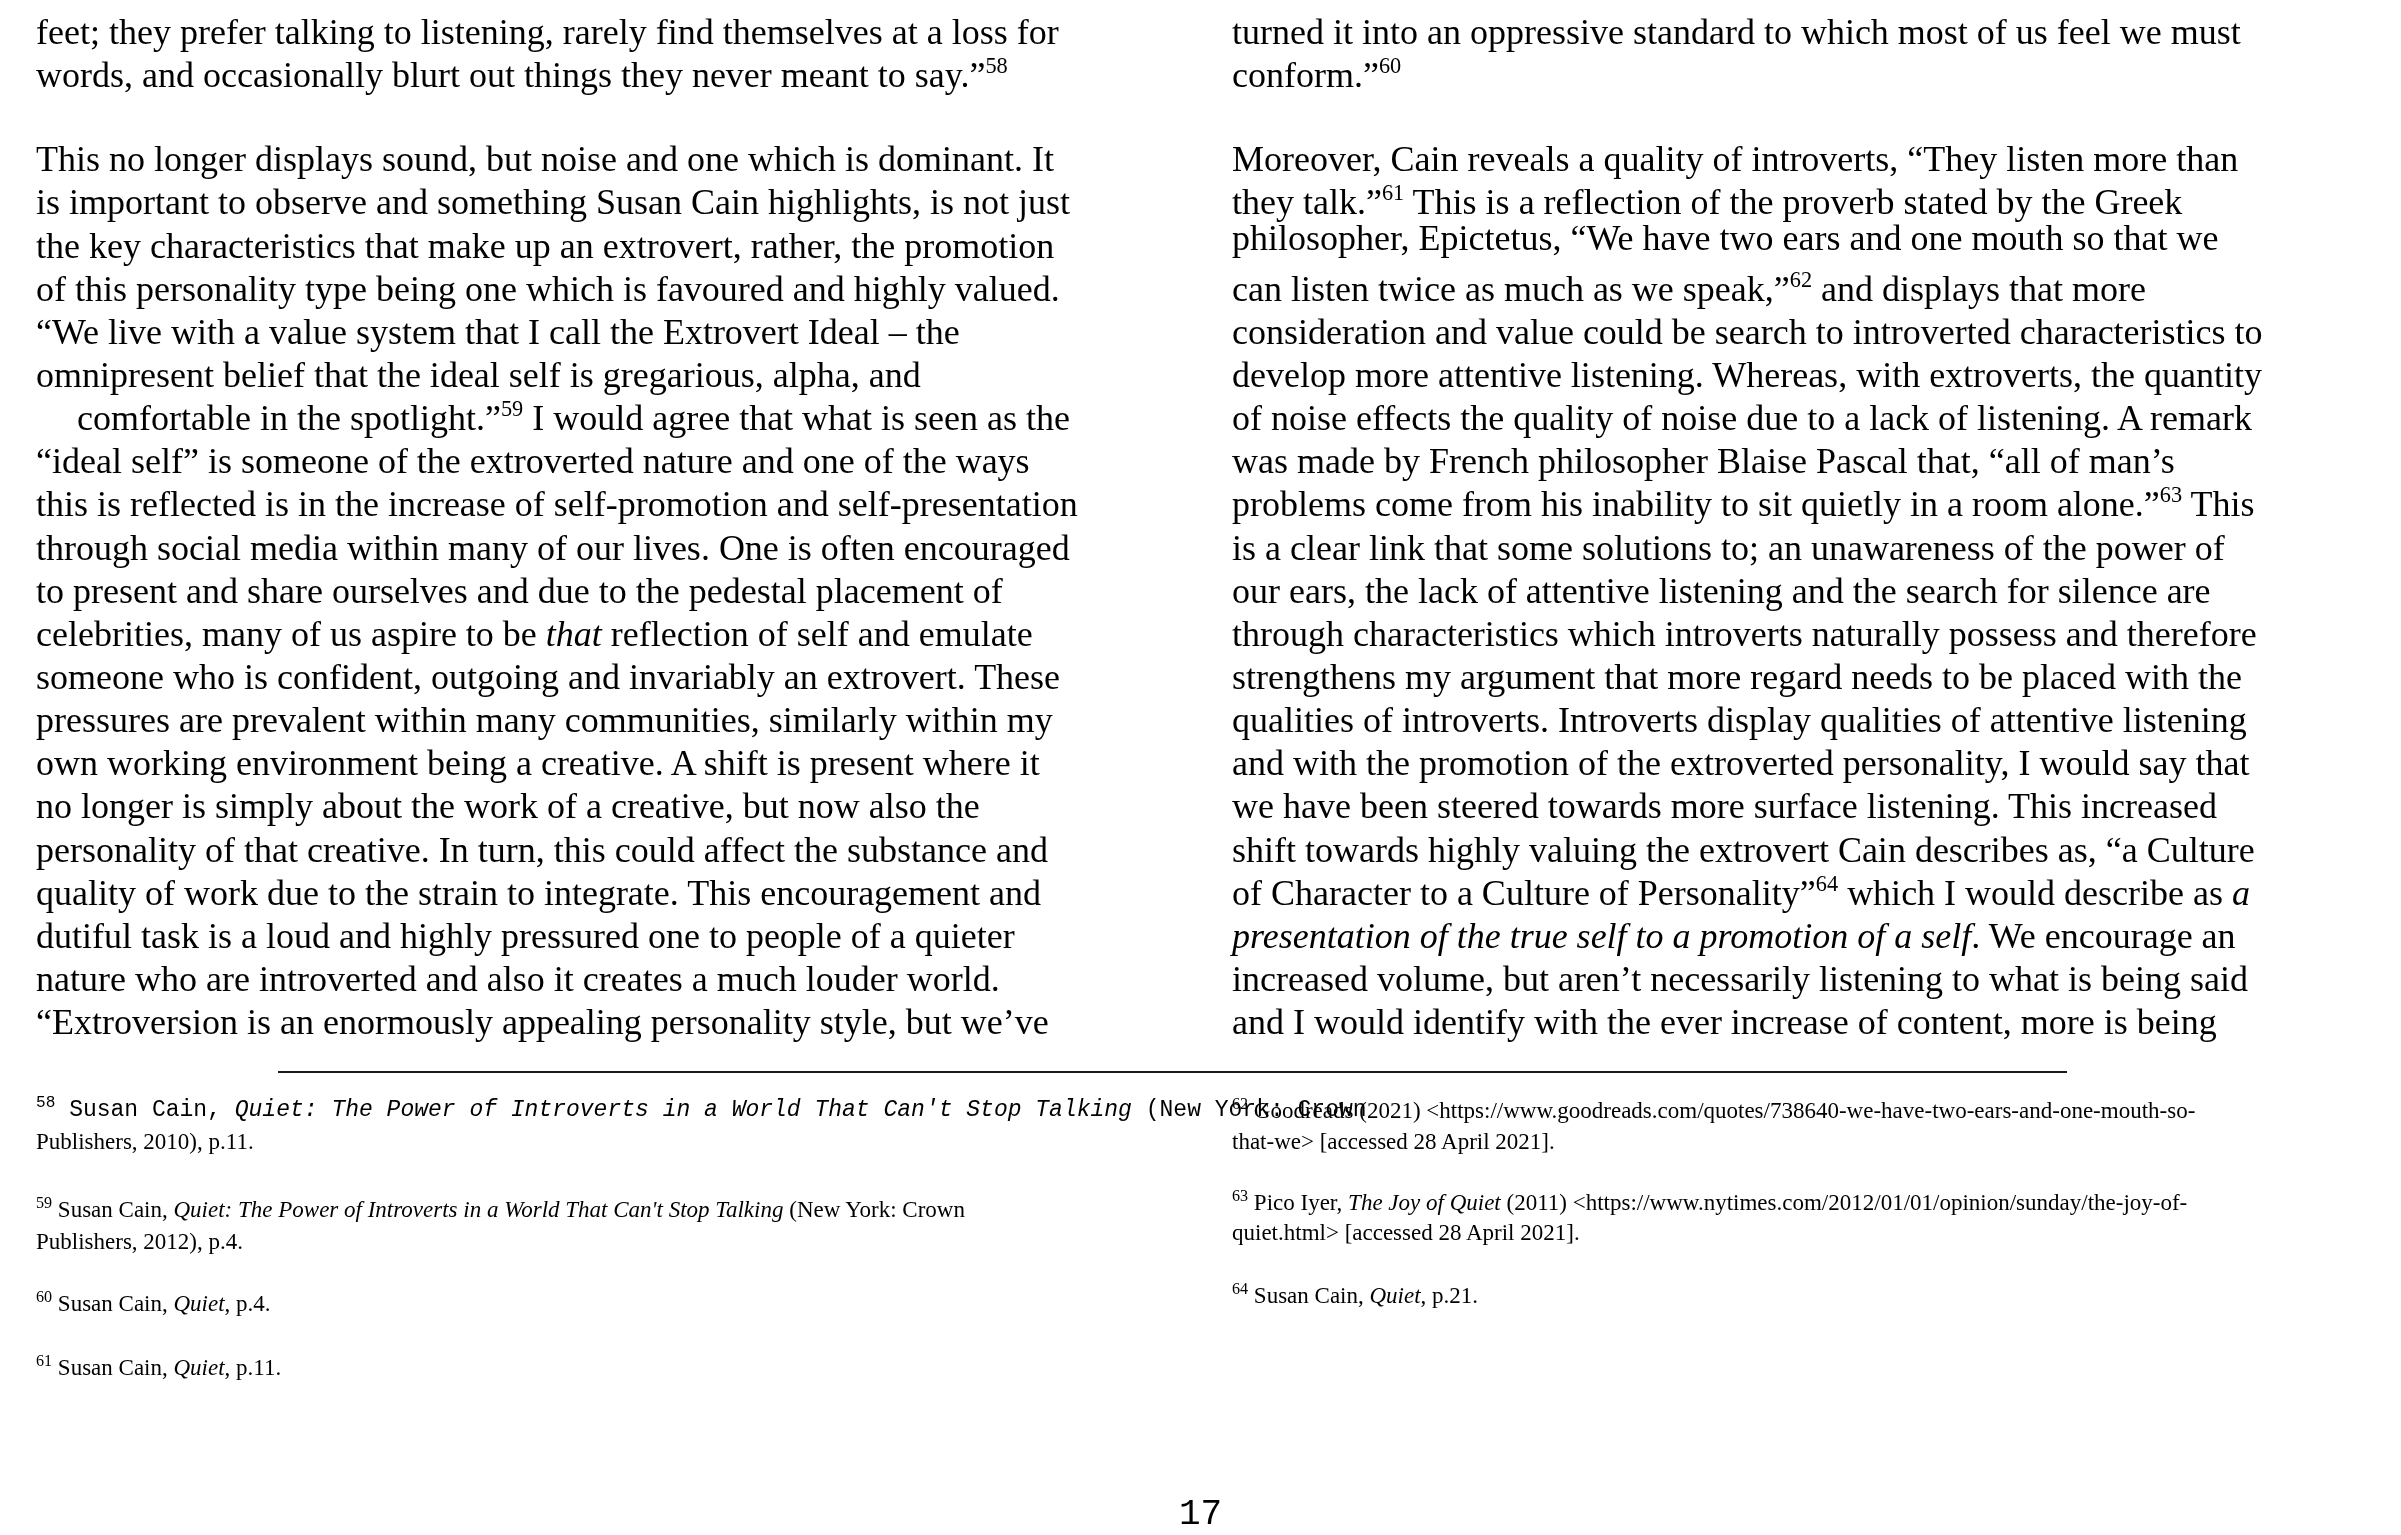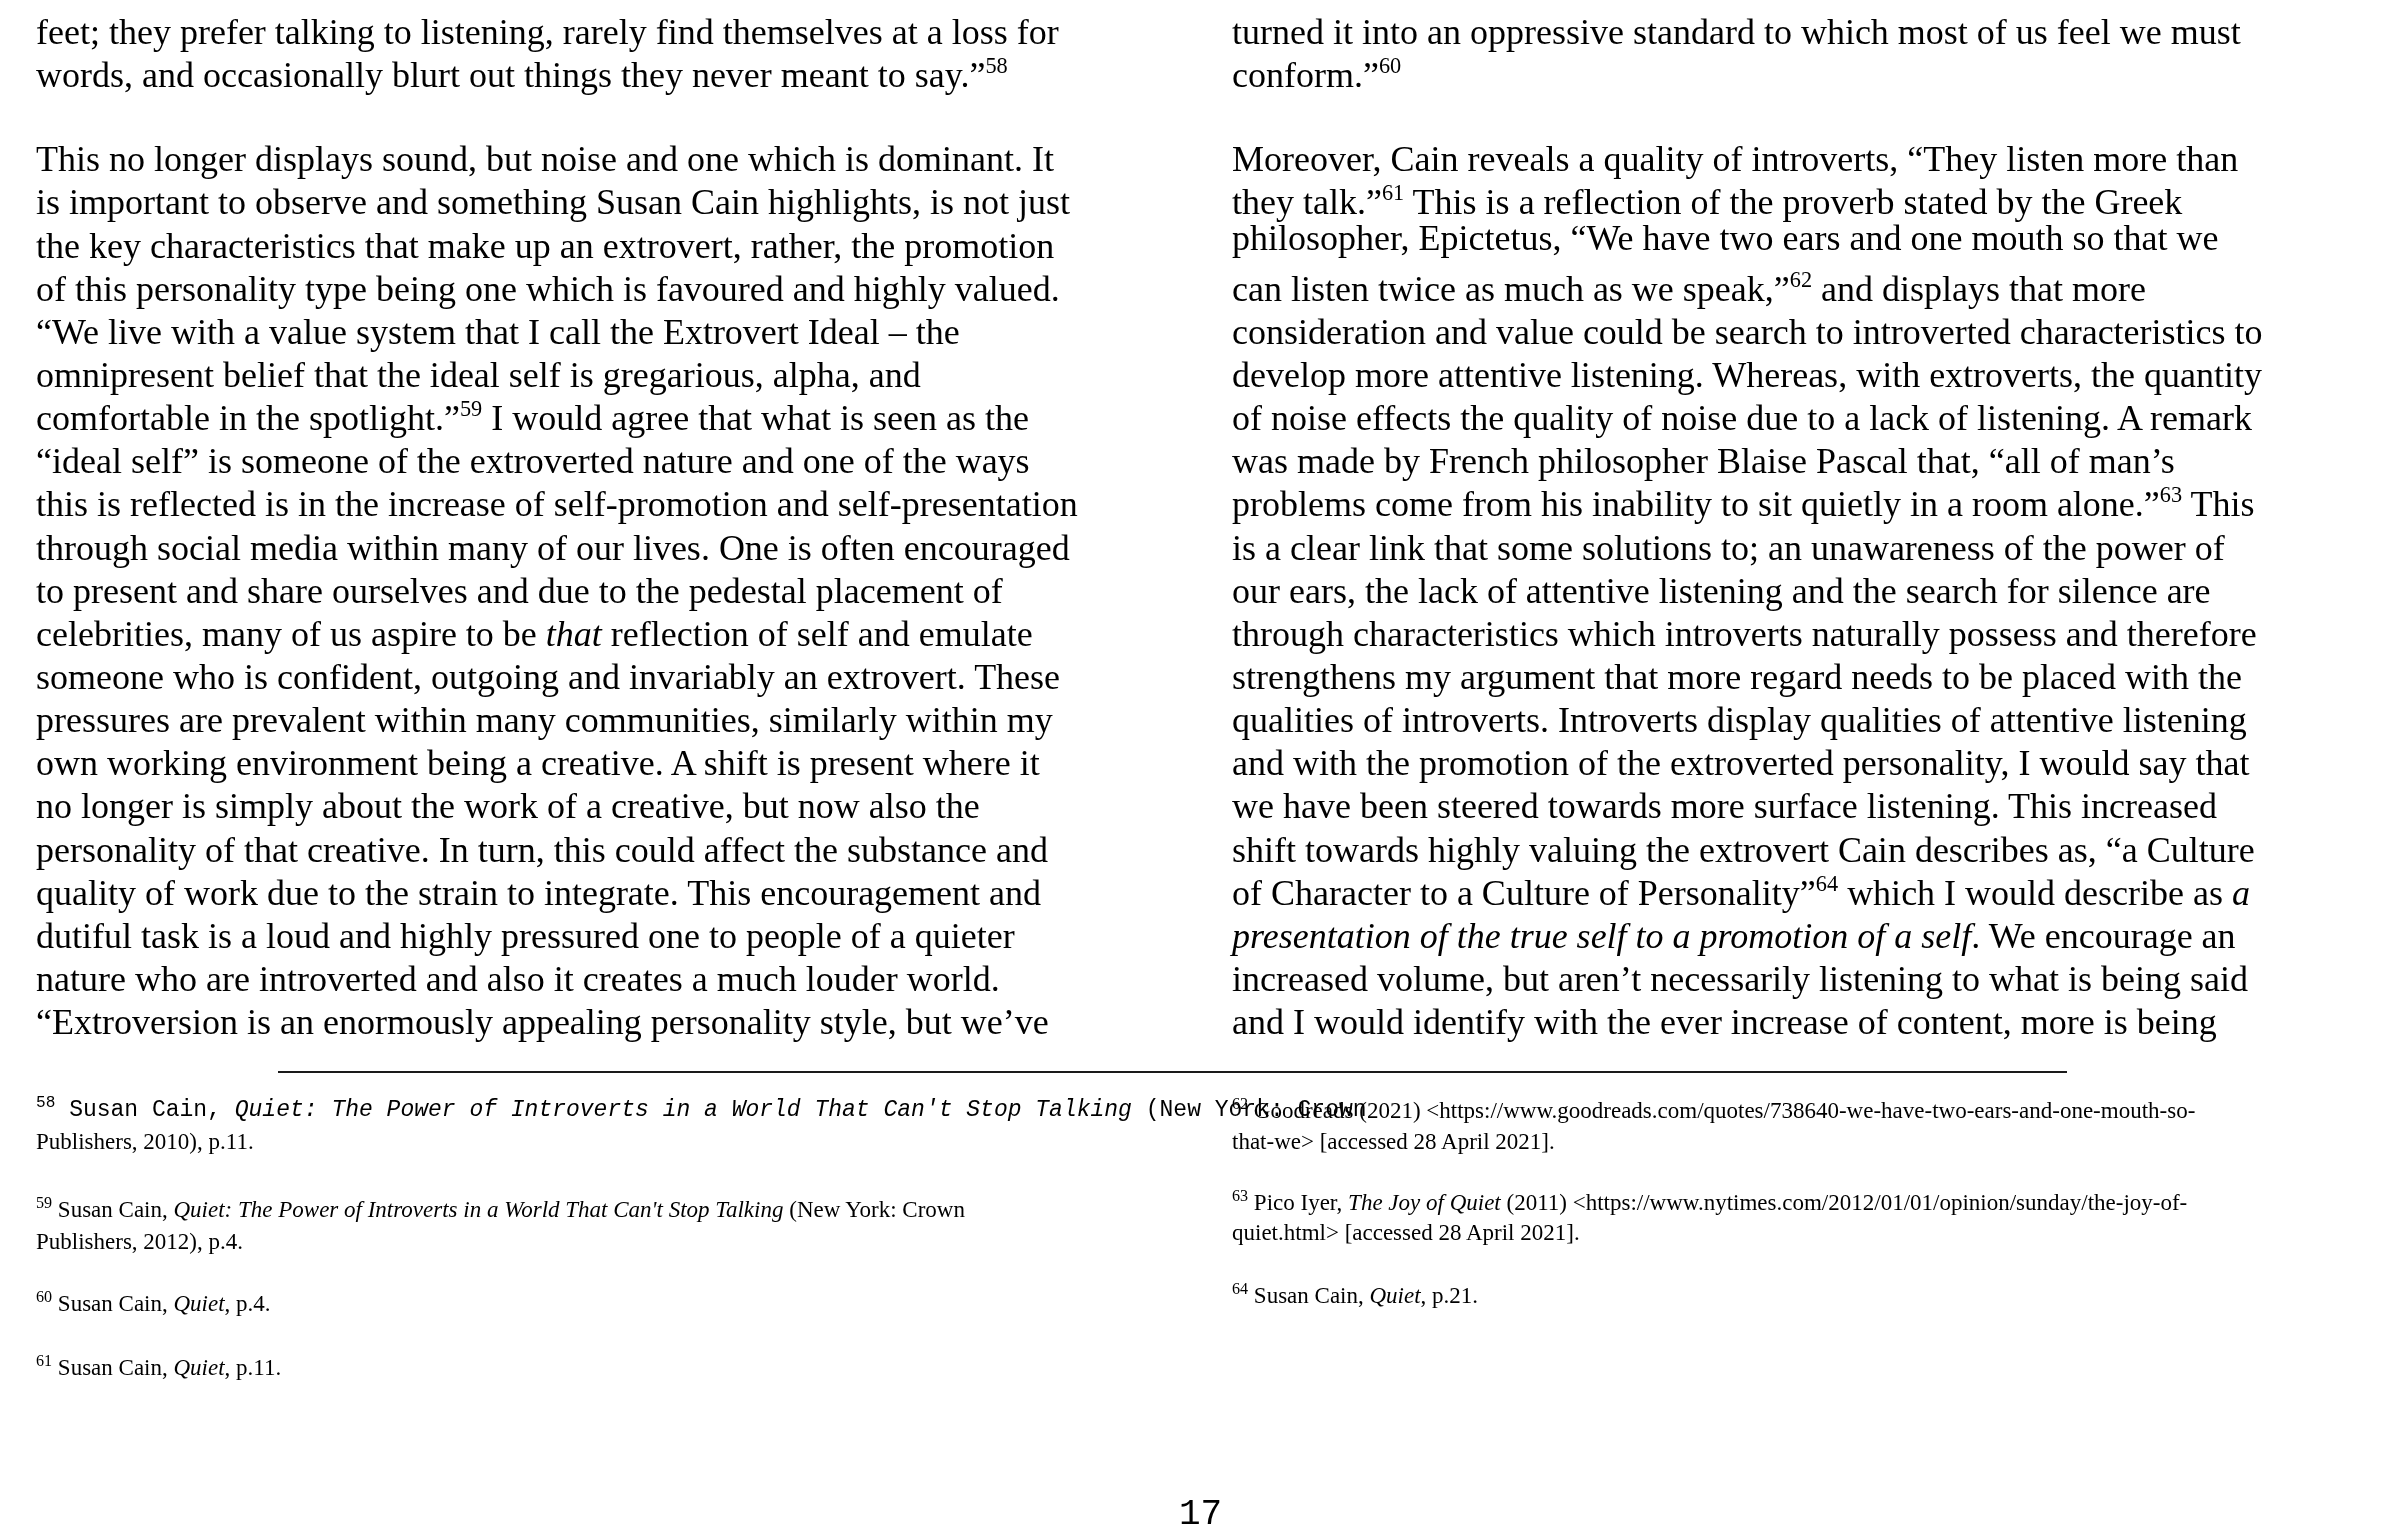--- a/index.html
+++ b/index.html
@@ -24,21 +24,21 @@
 
 <div class="col col-left">
     <div class="line" style="top: 11px;"><span>feet; they prefer talking to listening, rarely find themselves at a loss for</span></div>
     <div class="line" style="top: 54px;"><span>words, and occasionally blurt out things they never meant to say.”</span><sup>58</sup></div>
     <div class="line" style="top: 138px;"><span>This no longer displays sound, but noise and one which is dominant. It</span></div>
     <div class="line" style="top: 181px;"><span>is important to observe and something Susan Cain highlights, is not just</span></div>
     <div class="line" style="top: 225px;"><span>the key characteristics that make up an extrovert, rather, the promotion</span></div>
     <div class="line" style="top: 268px;"><span>of this personality type being one which is favoured and highly valued.</span></div>
     <div class="line" style="top: 311px;"><span>“We live with a value system that I call the Extrovert Ideal – the</span></div>
     <div class="line" style="top: 354px;"><span>omnipresent belief that the ideal self is gregarious, alpha, and</span></div>
-    <div class="line" style="top: 397px;"><span>comfortable in the spotlight.”</span><sup>59</sup><span> I would agree that what is seen as the</span></div>
+    <div class="line" style="top: 397px; margin-left: 41px;"><span>comfortable in the spotlight.”</span><sup>59</sup><span> I would agree that what is seen as the</span></div>
     <div class="line" style="top: 440px;"><span>“ideal self” is someone of the extroverted nature and one of the ways</span></div>
     <div class="line" style="top: 483px;"><span>this is reflected is in the increase of self-promotion and self-presentation</span></div>
     <div class="line" style="top: 527px;"><span>through social media within many of our lives. One is often encouraged</span></div>
     <div class="line" style="top: 570px;"><span>to present and share ourselves and due to the pedestal placement of</span></div>
     <div class="line" style="top: 613px;"><span>celebrities, many of us aspire to be </span><i>that</i><span> reflection of self and emulate</span></div>
     <div class="line" style="top: 656px;"><span>someone who is confident, outgoing and invariably an extrovert. These</span></div>
     <div class="line" style="top: 699px;"><span>pressures are prevalent within many communities, similarly within my</span></div>
     <div class="line" style="top: 742px;"><span>own working environment being a creative. A shift is present where it</span></div>
     <div class="line" style="top: 785px;"><span>no longer is simply about the work of a creative, but now also the</span></div>
     <div class="line" style="top: 829px;"><span>personality of that creative. In turn, this could affect the substance and</span></div>

